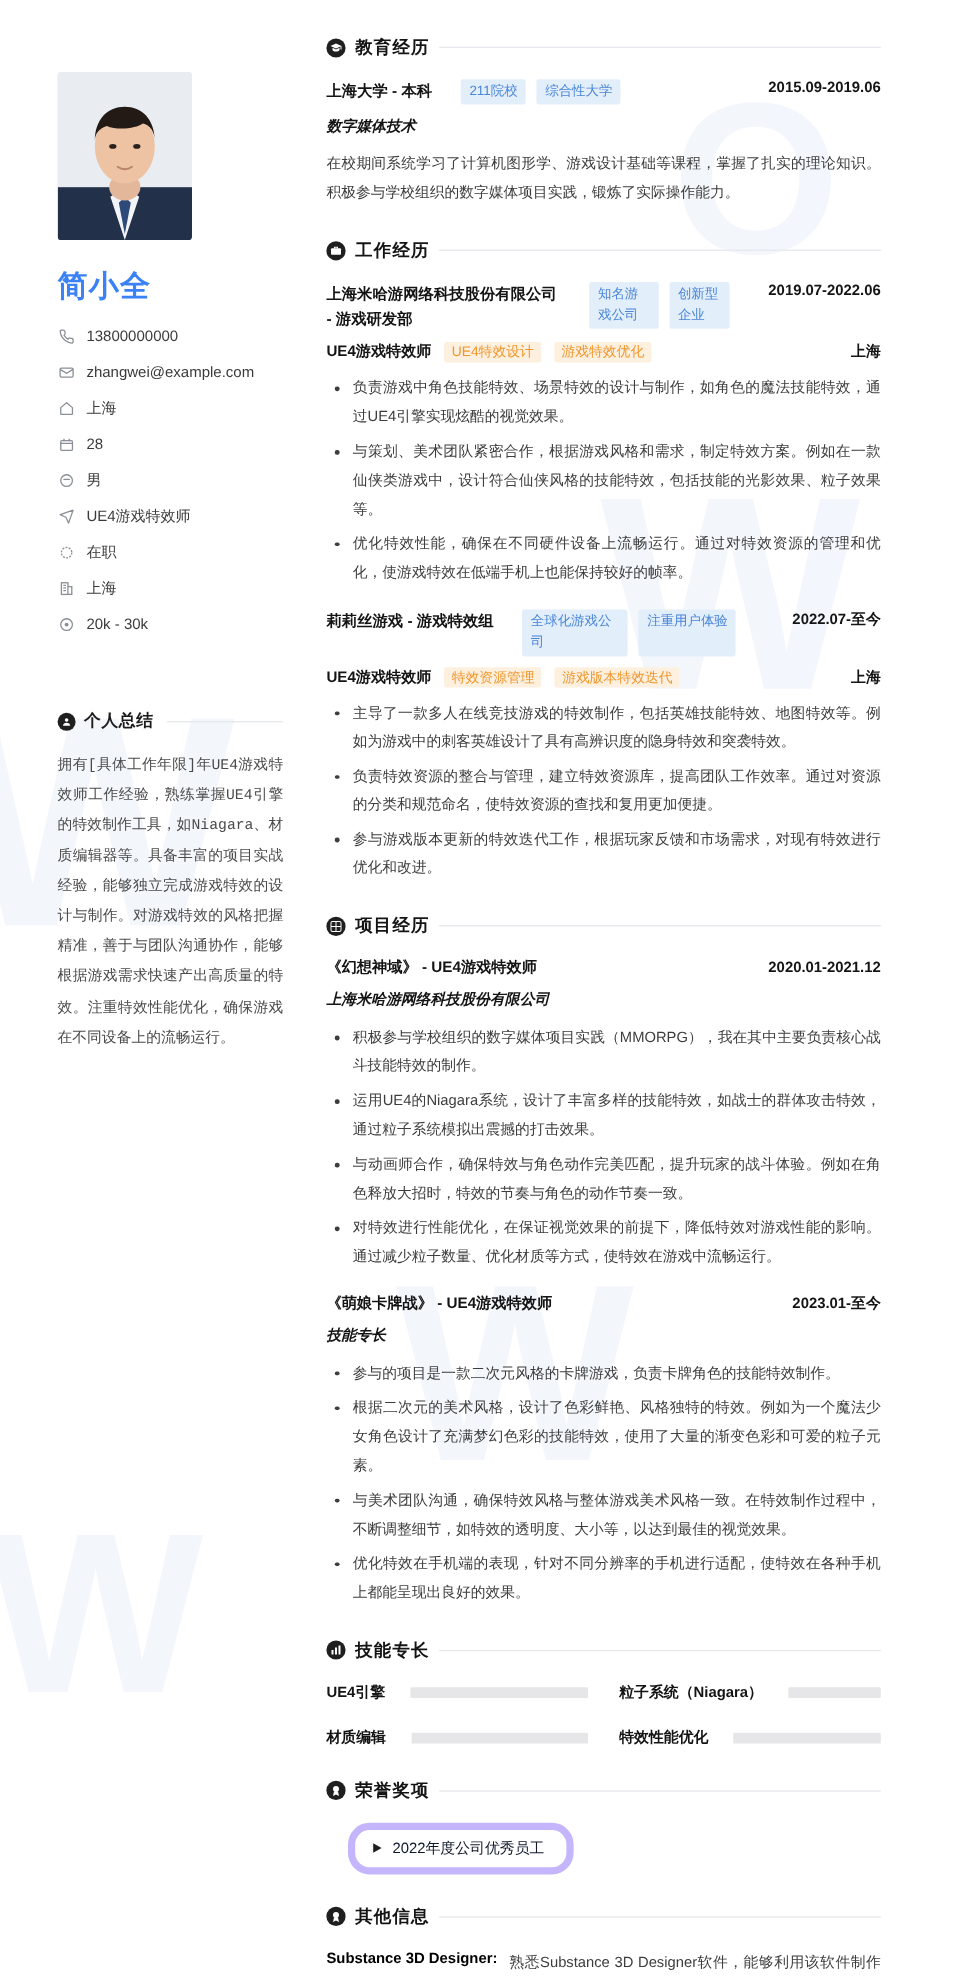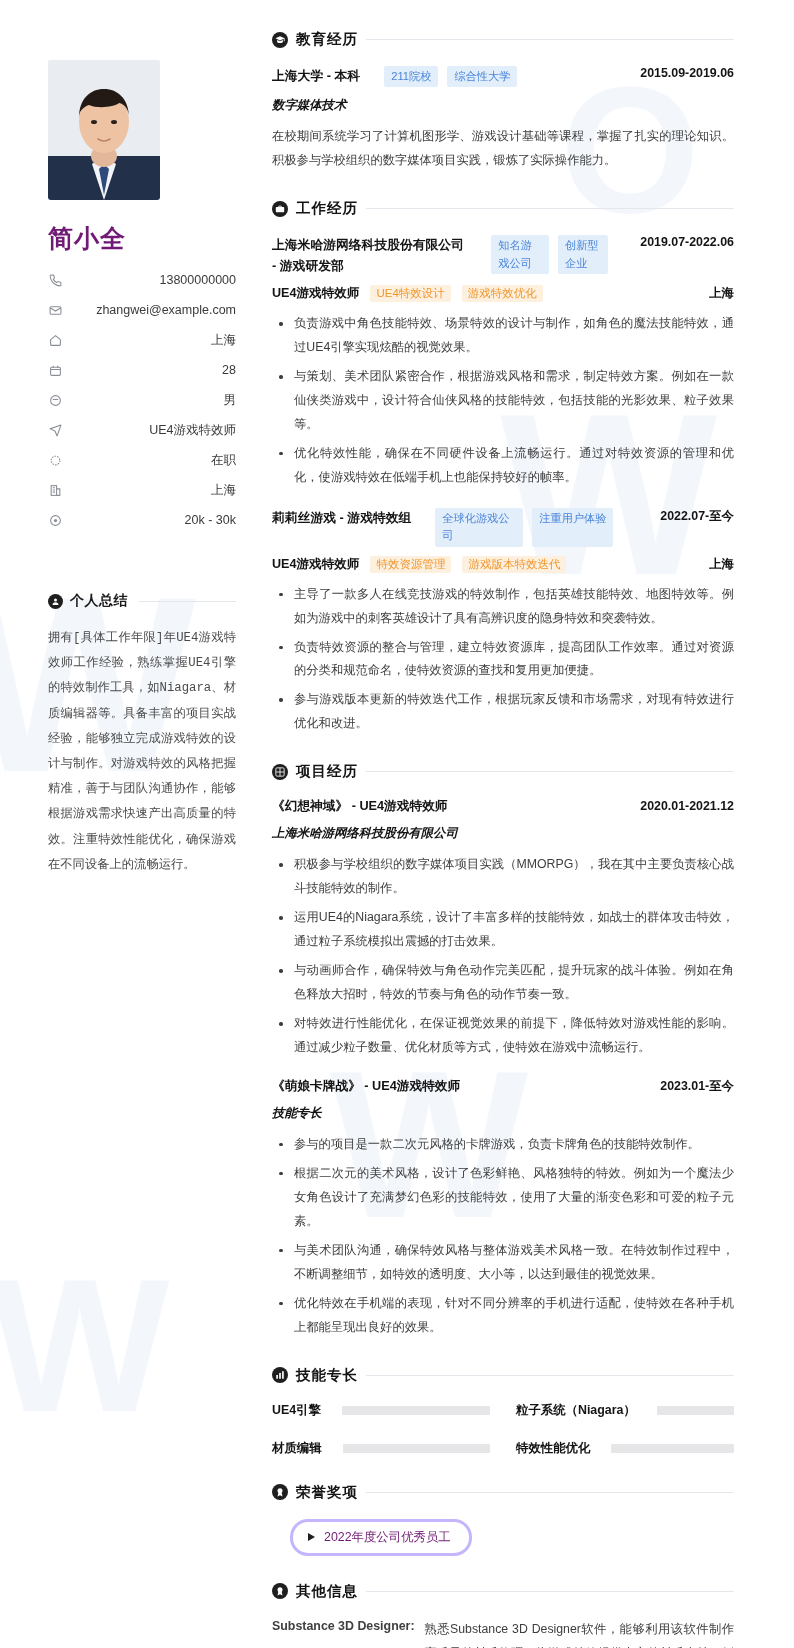--- a/index.html
+++ b/index.html
@@ -50,33 +50,32 @@
     border-radius:3px;
     overflow:hidden;
     background:#dfe5ec;
     position:relative;
   }
   .photo svg{display:block;width:100%;height:100%;}
   .name{
     margin:22px 0 18px 14px;
     font-size:25px;
     font-weight:700;
-    color:#701a75;
+    color:#3b82f6;
     letter-spacing:1px;
   }
   .contact{margin:0 0 0 14px;padding:0;list-style:none;}
   .contact li{
     display:flex;
     align-items:center;
     gap:10px;
     font-size:12.5px;
     color:#3a3a3a;
     margin-bottom:15px;
     line-height:1.2;
-    justify-content:space-between;
   }
   .ci{
     width:14px;height:14px;flex:0 0 14px;
     display:inline-flex;align-items:center;justify-content:center;
     color:#8a8f96;
   }
   .ci svg{width:13px;height:13px;display:block;}
   
   .side-sec{margin:64px 0 0 14px;font-family:Liberation Mono, monospace;}
   .side-head{
@@ -188,36 +187,36 @@
   .skill-name{font-size:12.4px;font-weight:700;color:#141414;white-space:nowrap;}
   .skill-bar{
     flex:1;height:9px;border-radius:1px;
     background:#e6e6e8;
     overflow:hidden;
   }
   .skill-fill{height:100%;background:#dde6f5;}
   
   .honor-chip{
     display:inline-flex;align-items:center;gap:9px;
-    border:3px solid #c4b5fd;
+    border:6px solid #c4b5fd;
     border-radius:18px;
     padding:7px 18px 7px 15px;
-    font-size:12.4px;color:#701a75;
+    font-size:12.4px;color:#0f172a;
     background:#fff;
   }
   .honor-chip .tri{
     width:0;height:0;
     border-left:7px solid #1f1f1f;
     border-top:4.5px solid transparent;
     border-bottom:4.5px solid transparent;
   }
   
   .other-row{display:flex;gap:10px;align-items:flex-start;}
   .other-label{
-    font-size:12.4px;font-weight:700;color:#404040;
+    font-size:12.4px;font-weight:700;color:#000000;
     white-space:nowrap;flex:0 0 auto;padding-top:1px;
   }
   .other-text{font-size:12.3px;line-height:1.95;color:#3d3d3d;text-align:justify;flex:1;}
 </style>
 </head>
 <body>
 
 <div class="page">
 
   <div class="watermark">

